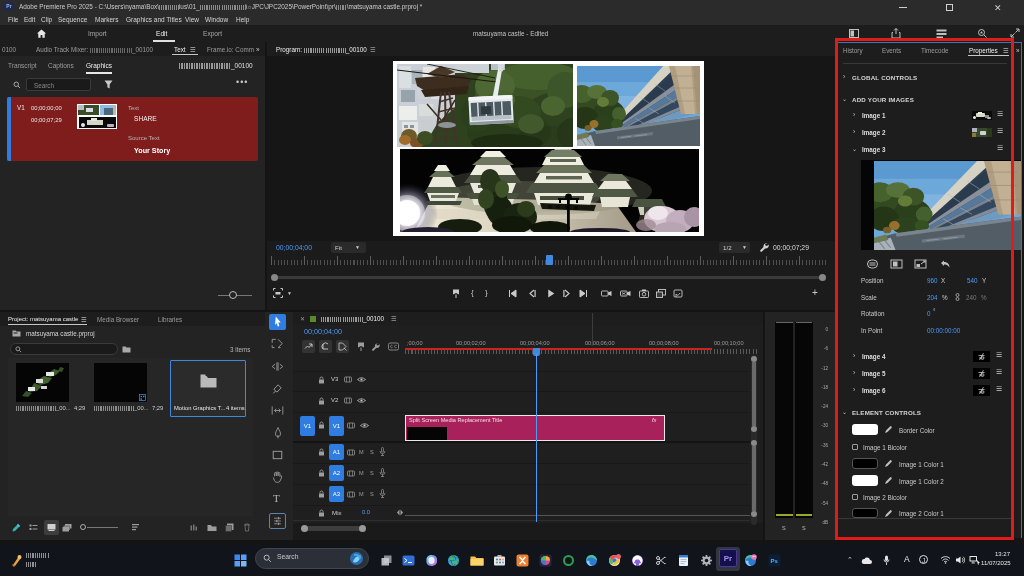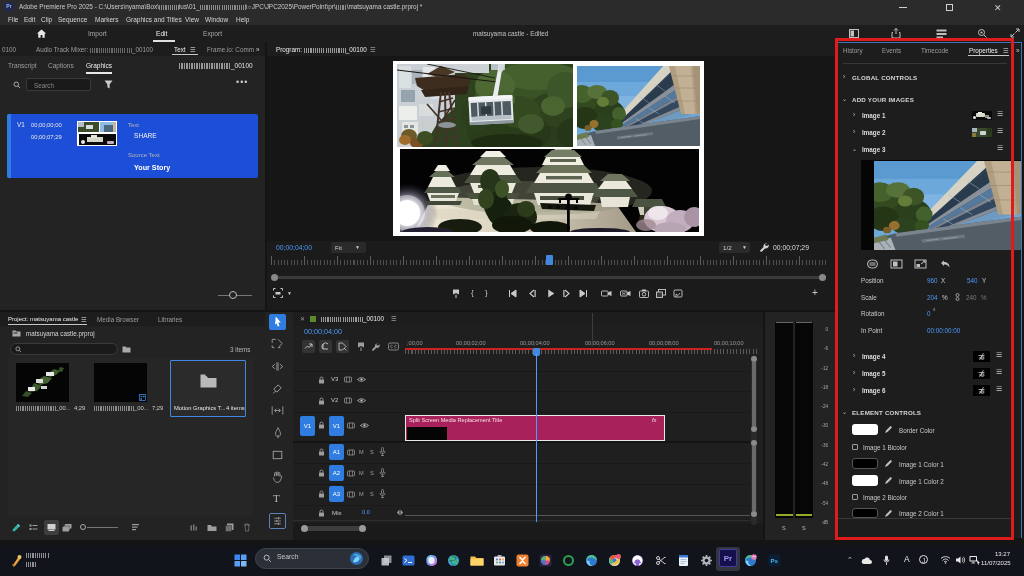--- a/index.html
+++ b/index.html
@@ -95,21 +95,21 @@
     </div>
     <svg class="abs" style="left:13px;top:39px;" width="8" height="8" viewBox="0 0 16 16">
         <circle cx="6.5" cy="6.5" r="4.5" fill="none" stroke="#b5b5b5" stroke-width="1.8"></circle>
         <path d="M10 10 L14 14" stroke="#b5b5b5" stroke-width="1.8"></path>
       </svg>
     <svg class="abs" style="left:104px;top:38px;" width="9" height="9" viewBox="0 0 16 16">
         <path d="M1 1 H15 L10 8 V15 L6 13 V8 Z" fill="#c9c9c9"></path>
       </svg>
     <span class="abs" style="left:236px;top:35px;font-size:9px;color:#c9c9c9;letter-spacing:1px;">•••</span>
 
-    <div class="abs" style="left:7px;top:72px;width:251px;height:64px;background:#1d4ed8;border-radius:2px;">
+    <div class="abs" style="left:7px;top:55px;width:251px;height:64px;background:#7f1d1d;border-radius:2px;">
       <div class="abs" style="left:0;top:0;width:4px;height:64px;background:#2f7de0;border-radius:2px 0 0 2px;"></div>
       <span class="abs" style="left:10px;top:7px;font-size:6.3px;color:#e6e6e6;">V1</span>
       <span class="abs" style="left:24px;top:8px;font-size:5.8px;color:#e6e6e6;">00;00;00;00</span>
       <span class="abs" style="left:24px;top:20px;font-size:5.8px;color:#e6e6e6;">00;00;07;29</span>
 
       <div class="abs" style="left:70px;top:7px;width:40px;height:25px;background:#ffffff;">
         <div class="abs" style="left:1px;top:1px;width:21px;height:10px;background:#3a4c28;"></div>
         <div class="abs" style="left:1px;top:1px;width:6px;height:5px;background:#b4bec6;"></div>
         <div class="abs" style="left:9px;top:4px;width:7px;height:4px;background:#d8dde0;"></div>
         <div class="abs" style="left:23px;top:1px;width:16px;height:10px;background:#8fbce4;"></div>

